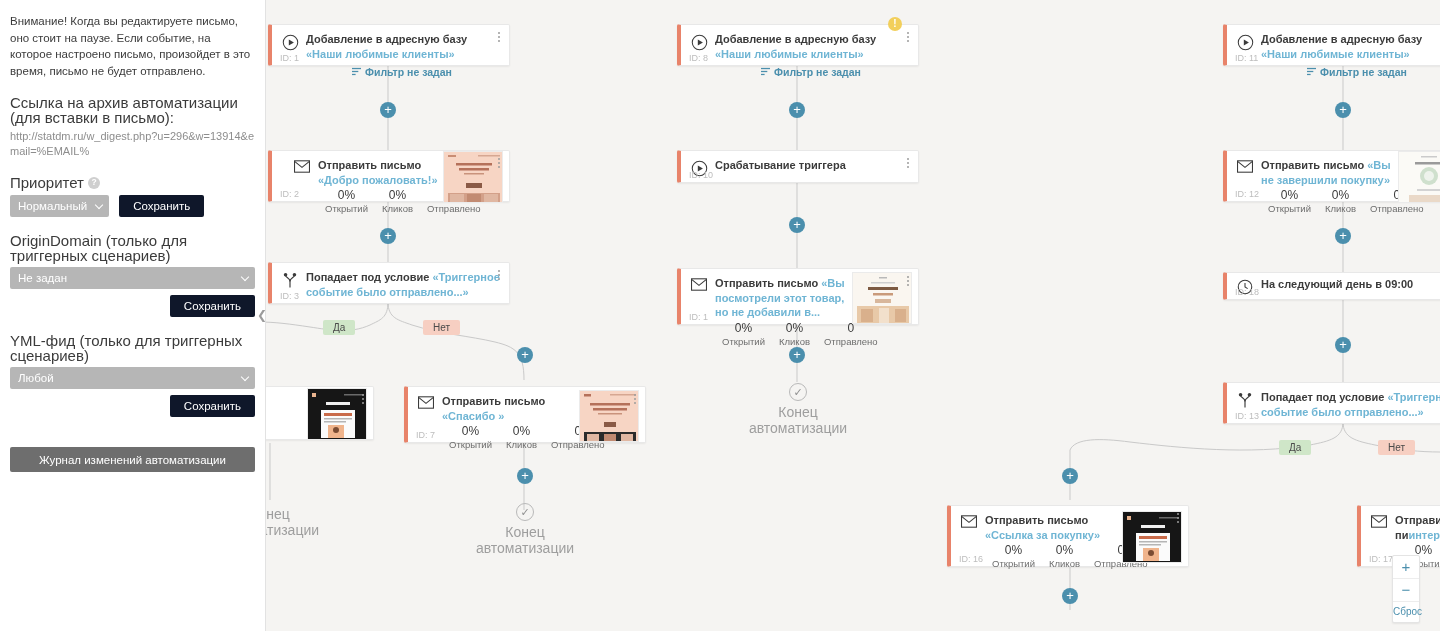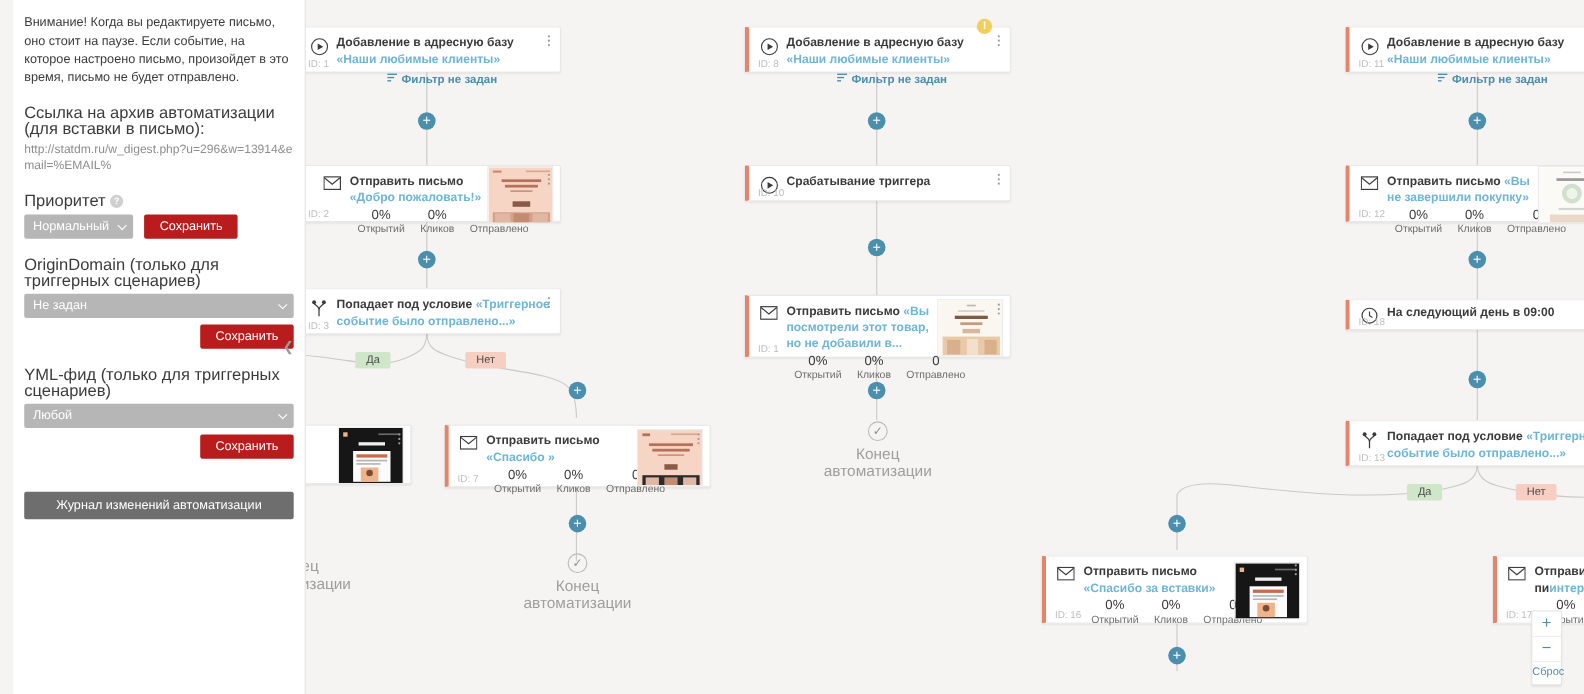--- a/index.html
+++ b/index.html
@@ -8,21 +8,21 @@
     width: 1440px; height: 631px;
     overflow: hidden;
     background: #f5f4f2;
     font-family: "Liberation Sans", sans-serif;
     -webkit-font-smoothing: antialiased;
   }
   #app { position: relative; width: 1440px; height: 631px; overflow: hidden; }
 
   
   .sidebar {
-    position: absolute; left: 12px; top: 0;
+    position: absolute; left: 0; top: 0;
     width: 266px; height: 631px;
     background: #ffffff;
     border-right: 1px solid #e2e2e2;
     padding: 10px 10px 0 10px;
     z-index: 40;
   }
   .warn-text {
     font-size: 11.5px; line-height: 16.5px; color: #3b3b3b;
     margin: 3px 0 16px 0;
   }
@@ -52,21 +52,21 @@
     cursor: pointer; white-space: nowrap;
   }
   .select.wide { width: 100%; justify-content: flex-start; }
   .chev {
     position: absolute; right: 7px; top: 50%;
     width: 6px; height: 6px; margin-top: -4px;
     border-right: 1.4px solid #fff; border-bottom: 1.4px solid #fff;
     transform: rotate(45deg);
   }
   .btn-save {
-    background: #b91c1c; color: #fff; border: none; border-radius: 2px;
+    background: #0f172a; color: #fff; border: none; border-radius: 2px;
     font-size: 11.5px; height: 22px; padding: 0 14px; cursor: pointer;
     font-family: inherit;
   }
   .btn-right { display: flex; justify-content: flex-end; margin: 6px 0 16px 0; }
   .btn-journal {
     width: 100%; background: #6e6e6e; color: #fff; border: none; border-radius: 2px;
     font-size: 11.5px; height: 25px; cursor: pointer; margin-top: 14px;
     font-family: inherit;
   }
   .collapse-handle {
@@ -624,21 +624,21 @@
 
     <div class="node" style="left:947px; top:505px; width:242px; height:62px;">
       <div class="node-inner">
         <span class="node-icon">
           <svg width="16" height="13" viewBox="0 0 18 14">
               <rect x="0.6" y="0.6" width="16.8" height="12.8" fill="none" stroke="#3b3b3b" stroke-width="1.2"></rect>
               <path d="M1 1.5 L9 8 L17 1.5" fill="none" stroke="#3b3b3b" stroke-width="1.2"></path>
             </svg>
         </span>
         <div class="node-body">
-          <div class="node-title"><span>Отправить письмо </span><span class="hl">«Спасибо за вставки»</span></div>
+          <div class="node-title"><span>Отправить письмо </span><span class="hl">«Ссылка за покупку»</span></div>
           <div class="stats">
             <div class="stat">
                 <div class="stat-val">0%</div>
                 <div class="stat-lab">Открытий</div>
               </div>
             <div class="stat">
                 <div class="stat-val">0%</div>
                 <div class="stat-lab">Кликов</div>
               </div>
             <div class="stat">

